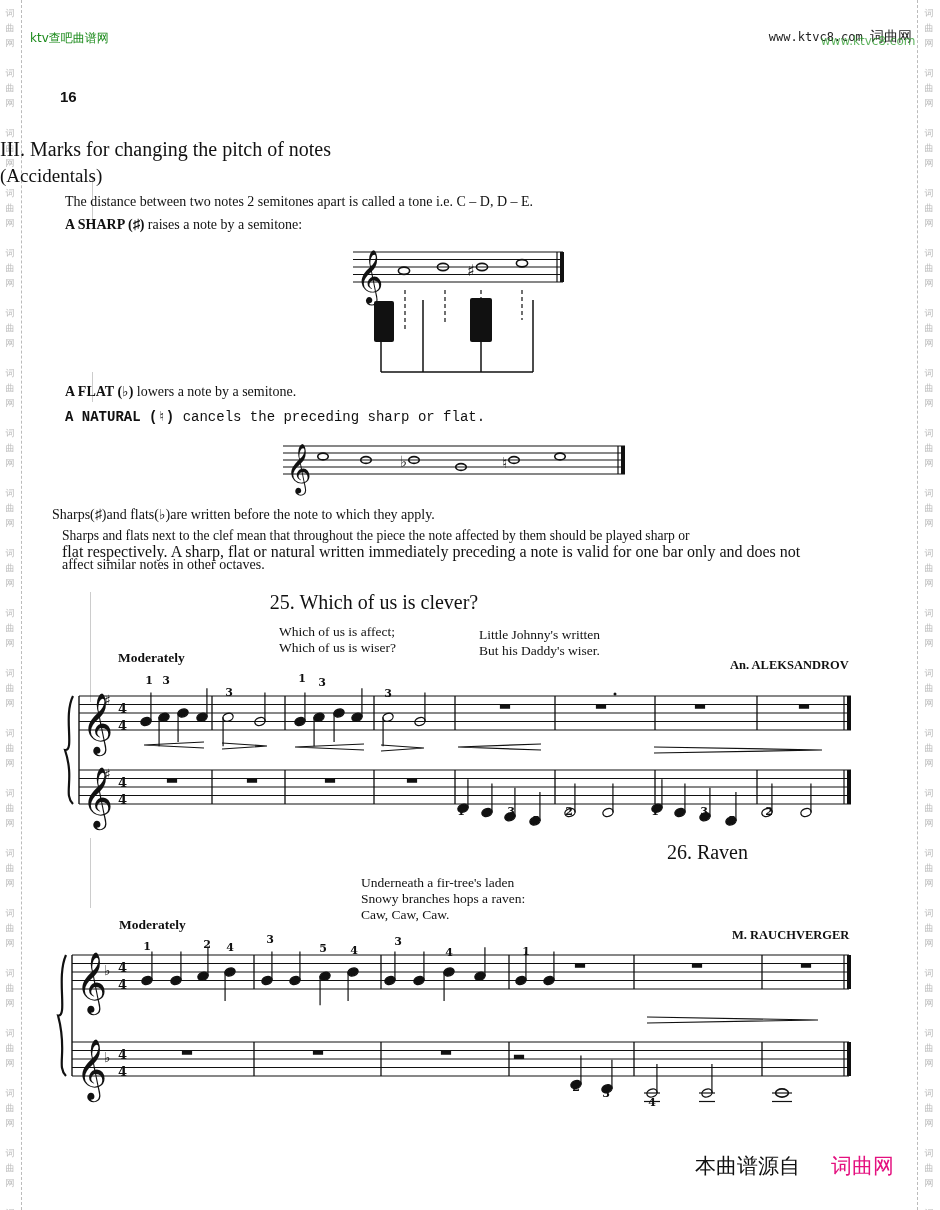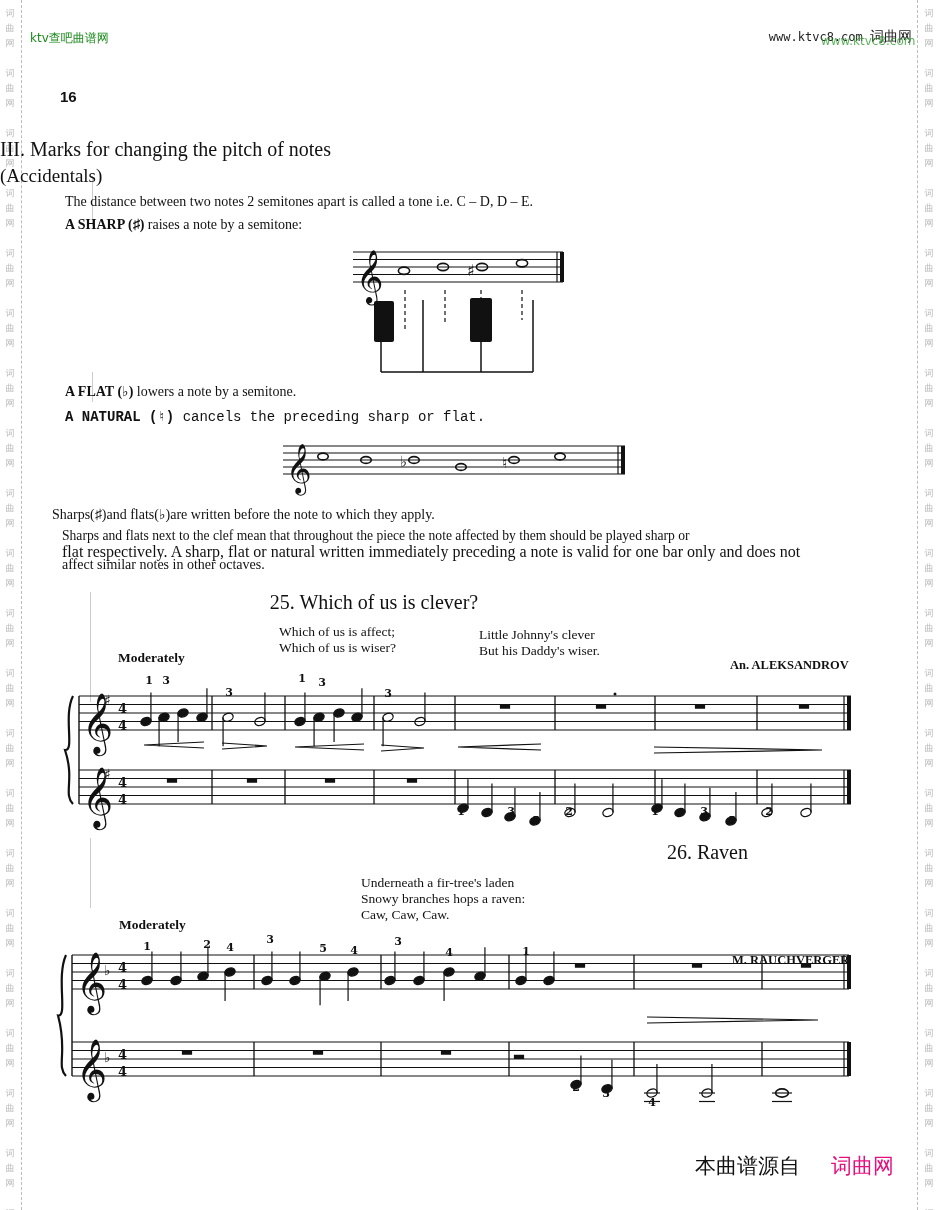--- a/index.html
+++ b/index.html
@@ -111,34 +111,34 @@
 <div class="abs para" style="left:62px;top:528px;font-size:13.6px;text-align:center;">Sharps and flats next to the clef mean that throughout the piece the note affected by them should be played sharp or</div>
 <div class="abs para" style="left:62px;top:543px;font-size:16px;">flat respectively.  A sharp, flat or natural written immediately preceding a note is valid for one bar only and does not</div>
 <div class="abs para" style="left:62px;top:557px;font-size:14px;">affect similar notes in other octaves.</div>
 
 <div class="abs piece-title" style="top:591px;">25. Which of us is clever?</div>
 <div class="abs lyric" style="left:279px;top:624px;">
   <div>Which of us is affect;</div>
   <div>Which of us is wiser?</div>
 </div>
 <div class="abs lyric" style="left:479px;top:627px;">
-  <div>Little Johnny's clever</div>
+  <div>Little Johnny's written</div>
   <div>But his Daddy's wiser.</div>
 </div>
 <div class="abs tempo" style="left:118px;top:650px;">Moderately</div>
 <div class="abs composer" style="left:730px;top:658px;">An. ALEKSANDROV</div>
 
 <div class="abs piece-title" style="top:841px;text-align:right;">26. Raven</div>
 <div class="abs lyric" style="left:361px;top:875px;">
   <div>Underneath a fir-tree's laden</div>
   <div>Snowy branches hops a raven:</div>
   <div>Caw, Caw, Caw.</div>
 </div>
 <div class="abs tempo" style="left:119px;top:917px;">Moderately</div>
-<div class="abs composer" style="left:732px;top:928px;margin-top:25px;">M. RAUCHVERGER</div>
+<div class="abs composer" style="left:732px;top:928px;">M. RAUCHVERGER</div>
 
 <div class="abs footer-src">本曲谱源自</div>
 <div class="abs footer-brand">词曲网</div>
 
 <svg class="music" width="940" height="1210" xmlns="http://www.w3.org/2000/svg">
   <defs>
     <g id="staff5">
       <line x1="0" y1="0" x2="1" y2="0"></line>
     </g>
   </defs>

